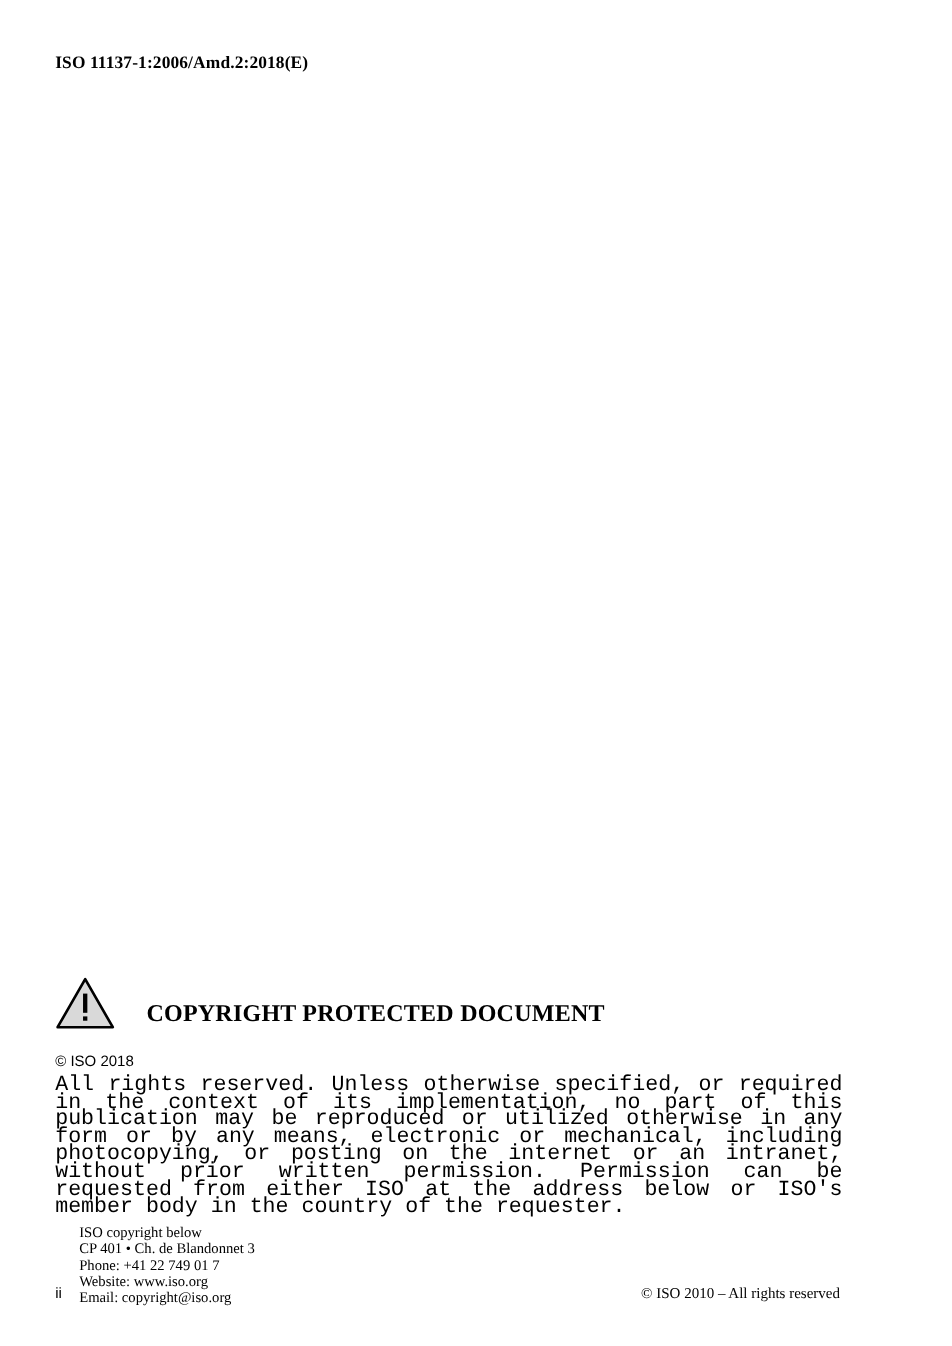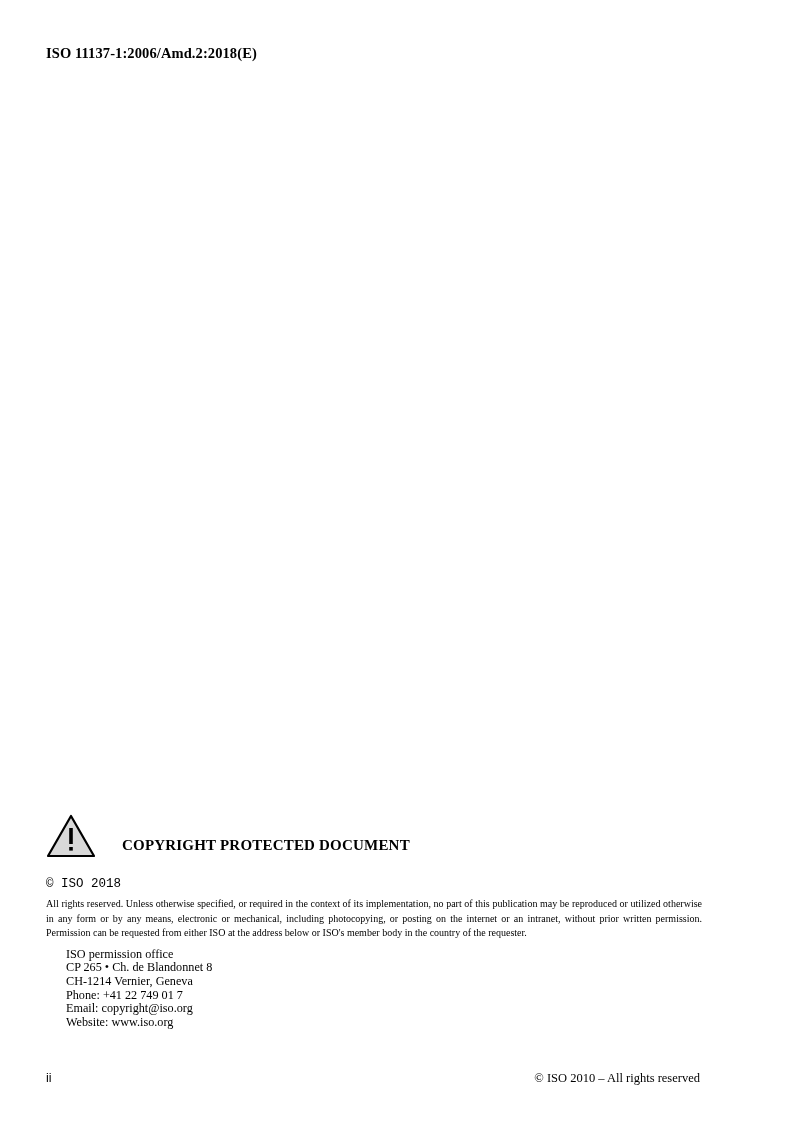--- a/index.html
+++ b/index.html
@@ -41,40 +41,40 @@
   }
   .warning-icon {
     width: 50px;
     height: 44px;
     flex: 0 0 auto;
     display: block;
   }
   .cpr-title {
     font-family: "Liberation Serif", serif;
     font-weight: bold;
-    font-size: 15px;
+    font-size: 20px;
     letter-spacing: 0.2px;
     margin-left: 26px;
     position: relative;
     top: 9px;
   }
 
   .cpr-year {
     margin-top: 17px;
     font-size: 12.5px;
-    font-family: Liberation Mono, monospace;
+    font-family: Liberation Sans, sans-serif;
   }
 
   .cpr-body {
     margin-top: 6px;
-    font-size: 10px;
+    font-size: 18px;
     line-height: 14.6px;
     text-align: justify;
     width: 656px;
-    font-family: Liberation Serif, serif;
+    font-family: Liberation Mono, monospace;
   }
 
   .cpr-address {
     margin-top: 7px;
     margin-left: 20px;
     font-size: 12.2px;
     line-height: 13.6px;
     font-family: "Liberation Serif", serif;
   }
   .cpr-address div {
@@ -118,26 +118,25 @@
         <rect x="23.2" y="33" width="3.6" height="3.6" fill="#000000"></rect>
       </svg>
       <div class="cpr-title">COPYRIGHT PROTECTED DOCUMENT</div>
     </div>
 
     <div class="cpr-year">©  ISO 2018</div>
 
     <div class="cpr-body">All rights reserved. Unless otherwise specified, or required in the context of its implementation, no part of this publication may be reproduced or utilized otherwise in any form or by any means, electronic or mechanical, including photocopying, or posting on the internet or an intranet, without prior written permission. Permission can be requested from either ISO at the address below or ISO's member body in the country of the requester.</div>
 
     <div class="cpr-address">
-      <div>ISO permission office</div>
-      <div>CP 265 • Ch. de Blandonnet 8</div>
-      <div>CH-1214 Vernier, Geneva</div>
+      <div>ISO copyright below</div>
+      <div>CP 401 • Ch. de Blandonnet 3</div>
       <div>Phone: +41 22 749 01 7</div>
+      <div>Website: www.iso.org</div>
       <div>Email: copyright@iso.org</div>
-      <div>Website: www.iso.org</div>
     </div>
 
 
   </div>
 
   <div class="footer-left">ii</div>
 
   <div class="footer-right">© ISO 2010 – All rights reserved</div>
 
 </div>

